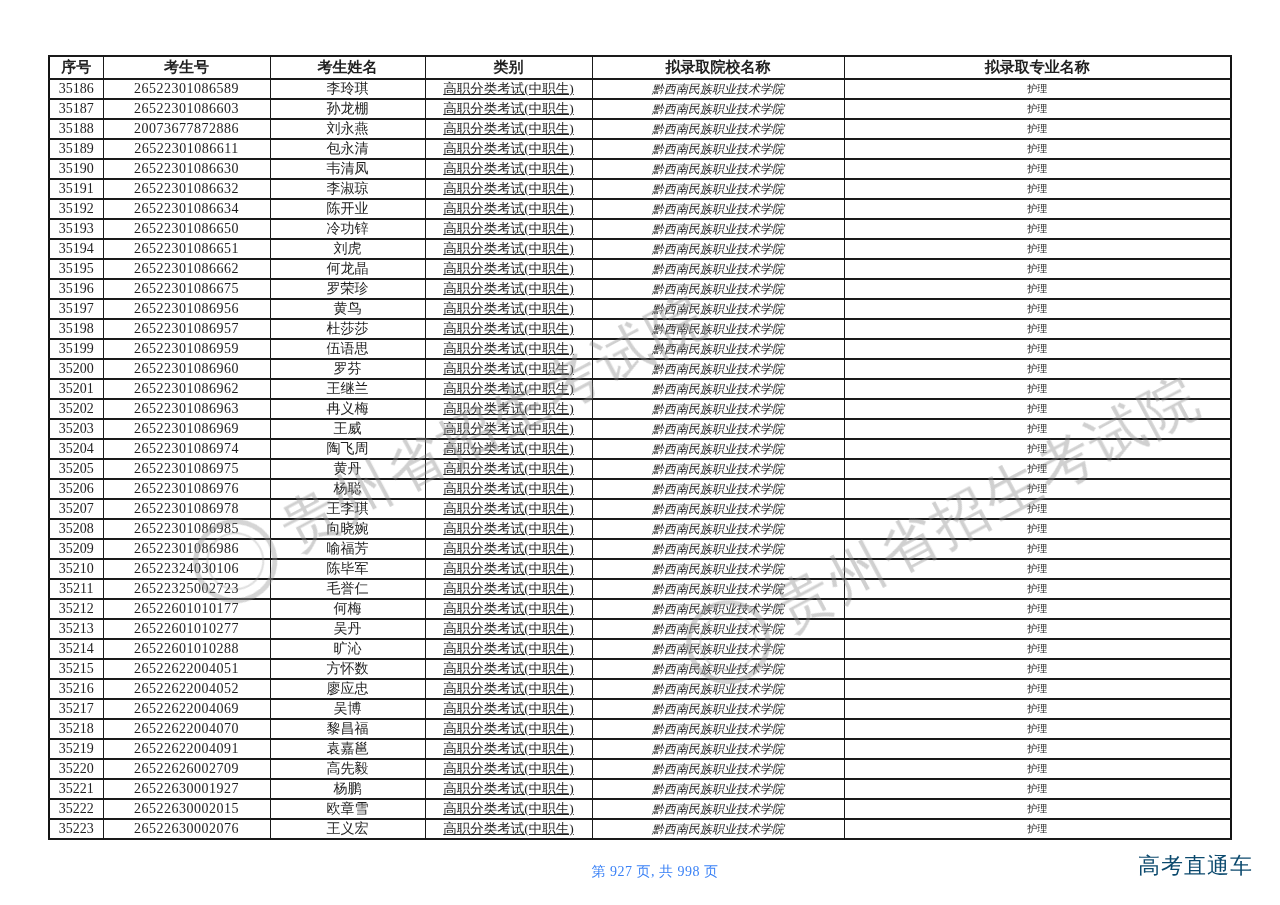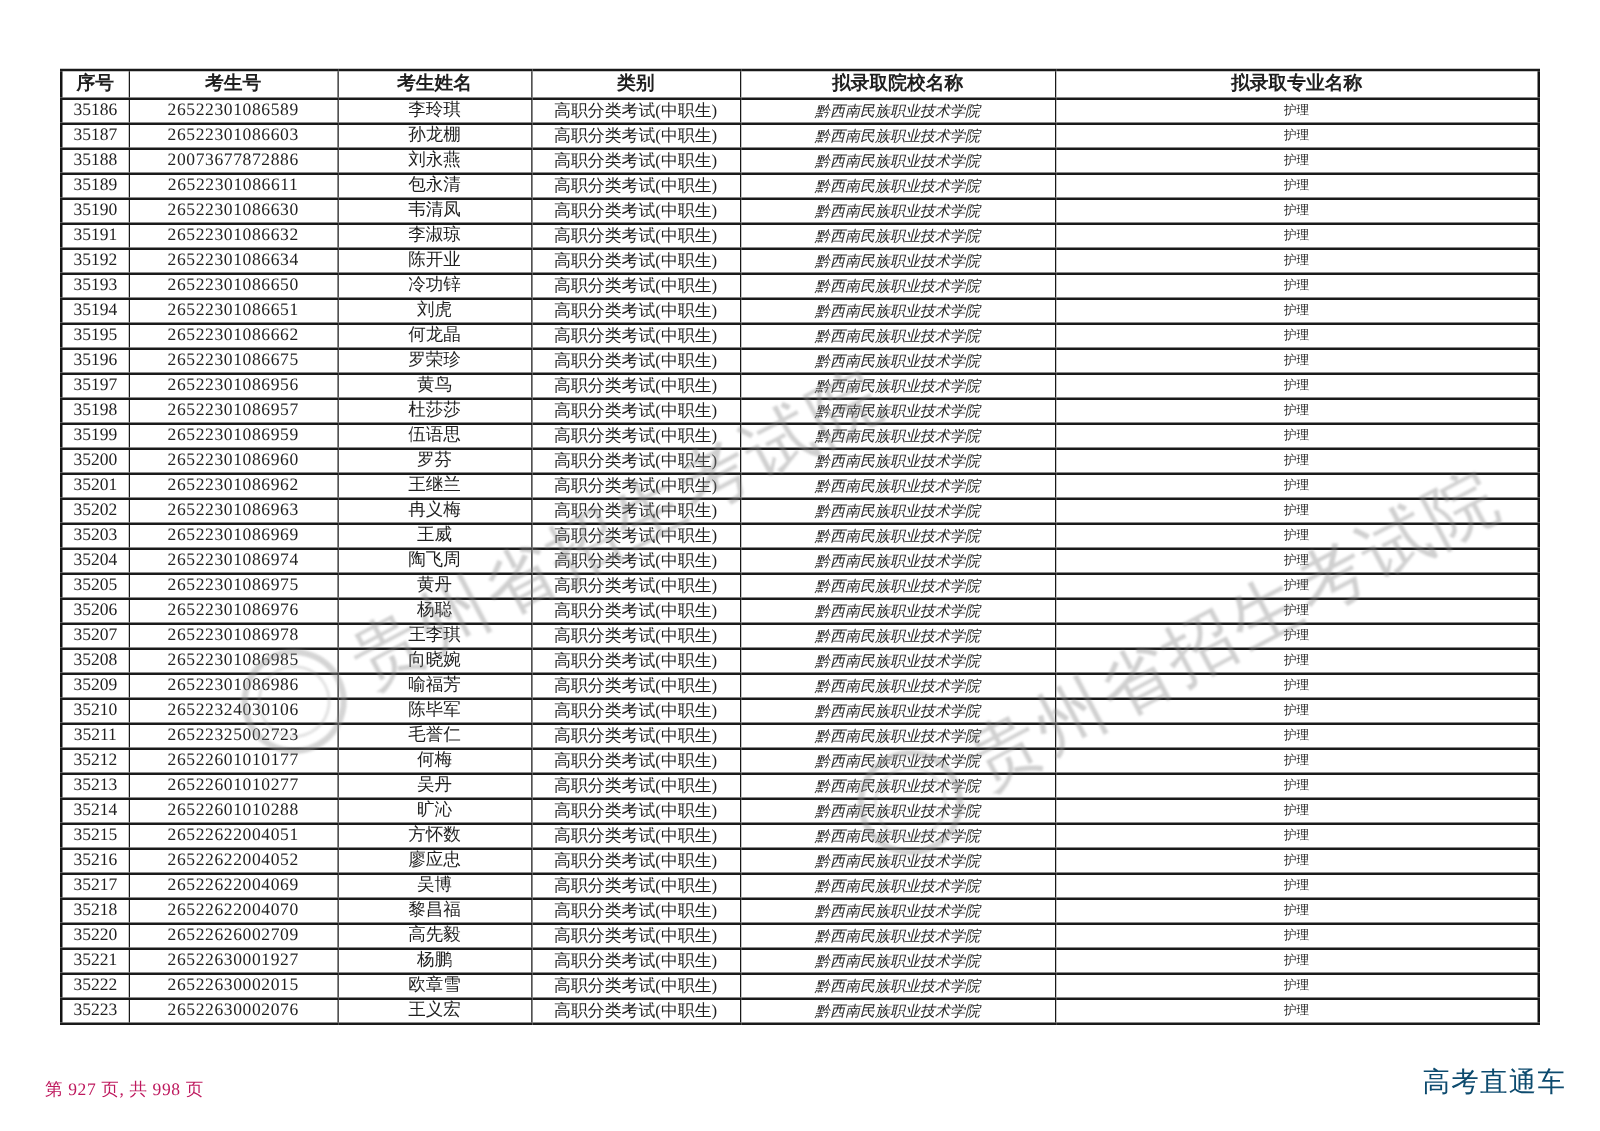--- a/index.html
+++ b/index.html
@@ -42,21 +42,21 @@
     font-weight: bold;
     line-height: 21px;
   }
   .admission-table td {
     height: 18.5px;
     font-size: 14px;
     line-height: 18px;
   }
   td.col-0 { font-size: 14px; }
   td.col-1 { letter-spacing: 0.5px; }
-  td.col-3 { font-size: 13.5px; }
+  td.col-3 { font-size: 13.5px; text-decoration: underline; }
   td.col-4 { font-size: 12px; font-style: italic; }
   td.col-5 { font-size: 10px; }
 
   
   .stamp {
     position: absolute;
     display: flex;
     align-items: center;
     gap: 16px;
     transform: rotate(-28deg);
@@ -84,24 +84,25 @@
     color: rgba(138,138,138,0.40);
     letter-spacing: 3px;
     white-space: nowrap;
     font-family: "Liberation Serif", "DejaVu Serif", serif;
   }
   #stamp-1 { left: 194px; top: 518px; }
   #stamp-2 { left: 687px; top: 599px; }
 
   .page-footer {
     position: absolute;
-    left: 36px; top: 863px;
+    left: 64px; top: 863px;
     width: 1182px;
+    text-align: center;
     font-size: 14px;
-    color: #be185d;
+    color: #3b82f6;
     letter-spacing: 0.5px;
   }
   .brand-watermark {
     position: absolute;
     left: 1138px; top: 851px;
     font-size: 22px;
     color: #0c4a6e;
     font-family: "Liberation Sans", "DejaVu Sans", sans-serif;
     letter-spacing: 1px;
     white-space: nowrap;
@@ -390,20 +391,28 @@
         </tr>
         <tr>
           <td class="col-0">35218</td>
           <td class="col-1">26522622004070</td>
           <td class="col-2">黎昌福</td>
           <td class="col-3">高职分类考试(中职生)</td>
           <td class="col-4">黔西南民族职业技术学院</td>
           <td class="col-5">护理</td>
         </tr>
         <tr>
+          <td class="col-0">35219</td>
+          <td class="col-1">26522622004091</td>
+          <td class="col-2">袁嘉邕</td>
+          <td class="col-3">高职分类考试(中职生)</td>
+          <td class="col-4">黔西南民族职业技术学院</td>
+          <td class="col-5">护理</td>
+        </tr>
+        <tr>
           <td class="col-0">35220</td>
           <td class="col-1">26522626002709</td>
           <td class="col-2">高先毅</td>
           <td class="col-3">高职分类考试(中职生)</td>
           <td class="col-4">黔西南民族职业技术学院</td>
           <td class="col-5">护理</td>
         </tr>
         <tr>
           <td class="col-0">35221</td>
           <td class="col-1">26522630001927</td>

